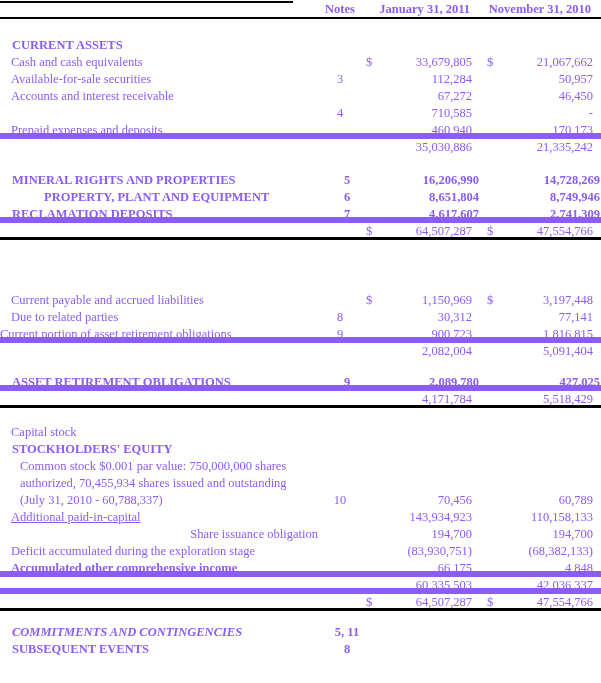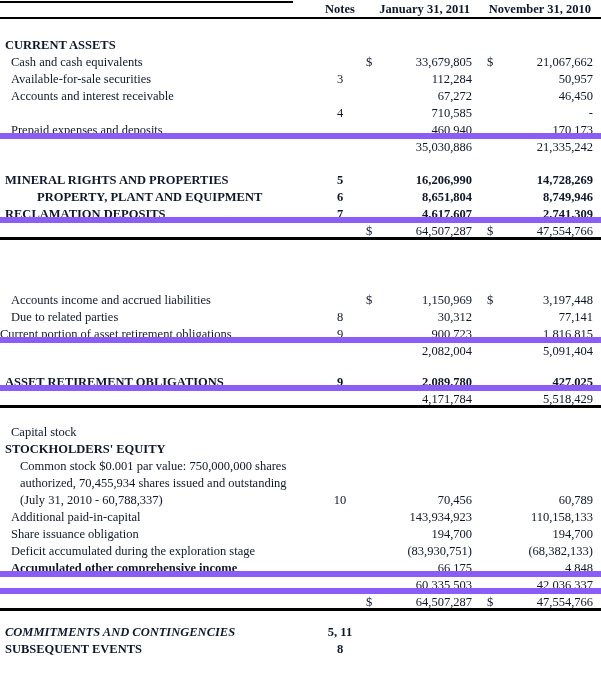--- a/index.html
+++ b/index.html
@@ -1,38 +1,38 @@
 <!DOCTYPE html>
 <html><head>
 <meta charset="utf-8">
 <style>
   html,body { margin:0; padding:0; background:#fff; }
   .page {
     width:601px; height:683px; background:#ffffff; position:relative; overflow:hidden;
-    font-family:"Liberation Serif","DejaVu Serif",serif; font-size:12.5px; color:#0f172a;
+    font-family:"Liberation Serif","DejaVu Serif",serif; font-size:12.5px; color:#8b5cf6;
   }
   .top-rule { height:2px; width:293px; background:#000; margin-top:1px; }
   .header-row {
     display:grid; grid-template-columns:318px 44px 112px 121px 6px;
     height:14px; line-height:13px; border-bottom:2px solid #000; font-weight:bold;
     box-sizing:content-box;
   }
   .row {
     display:grid; grid-template-columns:318px 44px 18px 94px 26px 95px 6px;
     height:17px; line-height:16px; box-sizing:border-box;
   }
   .cell { overflow:hidden; white-space:nowrap; }
   .c-note { text-align:center; }
   .c-cur1 { padding-left:4px; }
   .c-val1 { text-align:right; padding-right:2px; }
   .c-cur2 { padding-left:13px; }
   .c-val2 { text-align:right; padding-right:2px; }
   .hdr-notes { text-align:center; }
   .hdr-col { text-align:right; padding-right:4px; }
-  .bold { font-weight:bold; }
+  .bold { font-weight:bold;padding-left:7px; }
   .b-thin  { border-bottom:6px solid #8b5cf6; }
   .b-thick { border-bottom:3px solid #000; }
   .spacer { width:100%; }
 </style>
 </head>
 <body>
 
 <div class="page">
   <div class="top-rule"></div>
   <div class="header-row">
@@ -148,21 +148,21 @@
       <div class="row bold">
         <div class="cell c-label" style="padding-left: 5px; margin-top: 40px;">CURRENT LIABILITIES</div>
         <div class="cell c-note"></div>
         <div class="cell c-cur1"></div>
         <div class="cell c-val1"></div>
         <div class="cell c-cur2"></div>
         <div class="cell c-val2"></div>
         <div class="cell c-pad"></div>
       </div>
       <div class="row">
-        <div class="cell c-label" style="padding-left: 11px;">Accounts income and accrued liabilities</div>
+        <div class="cell c-label" style="padding-left: 11px;">Current payable and accrued liabilities</div>
         <div class="cell c-note"></div>
         <div class="cell c-cur1">$</div>
         <div class="cell c-val1">1,150,969</div>
         <div class="cell c-cur2">$</div>
         <div class="cell c-val2">3,197,448</div>
         <div class="cell c-pad"></div>
       </div>
       <div class="row">
         <div class="cell c-label" style="padding-left: 11px;">Due to related parties</div>
         <div class="cell c-note">8</div>
@@ -249,30 +249,30 @@
       <div class="row">
         <div class="cell c-label" style="padding-left: 20px;">(July 31, 2010 - 60,788,337)</div>
         <div class="cell c-note">10</div>
         <div class="cell c-cur1"></div>
         <div class="cell c-val1">70,456</div>
         <div class="cell c-cur2"></div>
         <div class="cell c-val2">60,789</div>
         <div class="cell c-pad"></div>
       </div>
       <div class="row">
-        <div class="cell c-label" style="padding-left: 11px;">Additional paid-in-capital</div>
+        <div class="cell c-label" style="padding-left: 11px; text-decoration: underline;">Additional paid-in-capital</div>
         <div class="cell c-note"></div>
         <div class="cell c-cur1"></div>
         <div class="cell c-val1">143,934,923</div>
         <div class="cell c-cur2"></div>
         <div class="cell c-val2">110,158,133</div>
         <div class="cell c-pad"></div>
       </div>
       <div class="row">
-        <div class="cell c-label" style="padding-left: 11px;">Share issuance obligation</div>
+        <div class="cell c-label" style="padding-left: 11px; text-align: right;">Share issuance obligation</div>
         <div class="cell c-note"></div>
         <div class="cell c-cur1"></div>
         <div class="cell c-val1">194,700</div>
         <div class="cell c-cur2"></div>
         <div class="cell c-val2">194,700</div>
         <div class="cell c-pad"></div>
       </div>
       <div class="row">
         <div class="cell c-label" style="padding-left: 11px;">Deficit accumulated during the exploration stage</div>
         <div class="cell c-note"></div>

